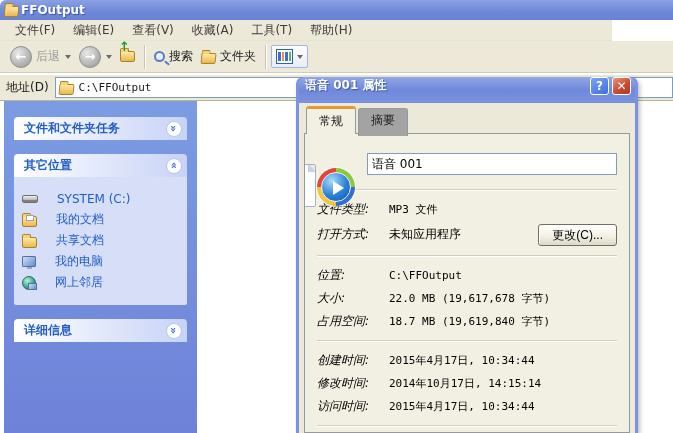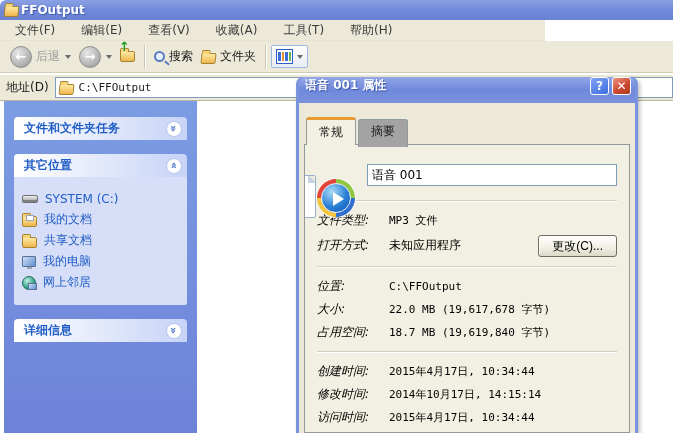--- a/index.html
+++ b/index.html
@@ -6,22 +6,22 @@
   html,body { width:673px; height:433px; overflow:hidden; }
   body { font-family:"DejaVu Sans","Liberation Sans",sans-serif; font-size:12px; color:#1a1a1a; background:#fff; }
   .screen { position:relative; width:673px; height:433px; overflow:hidden; background:#fff; }
 
   
   .titlebar { position:absolute; left:0; top:0; width:673px; height:20px;
     background:linear-gradient(180deg, var(--c-titlebar_light,#8ba1e4) 0%, var(--c-titlebar,#7088d8) 55%, #6a82d4 100%);
     border-radius:6px 0 0 0; display:flex; align-items:center; padding-left:4px; }
   .titlebar .t-text { color:#fff; font-weight:bold; font-size:12px; margin-left:2px; text-shadow:1px 1px 1px #3a56a8; }
 
-  .menubar { position:absolute; left:0; top:20px; width:545px; height:21px; background:#ece9d8;
-    display:flex; align-items:center; padding-left:6px; border-bottom:1px solid #e6e3d2;gap:8px; }
+  .menubar { position:absolute; left:0; top:20px; width:612px; height:21px; background:#ece9d8;
+    display:flex; align-items:center; padding-left:6px; border-bottom:1px solid #e6e3d2; }
   .mitem { padding:2px 9px; color:#3c3c3c; cursor:default; }
 
   .toolbar { position:absolute; left:0; top:41px; width:673px; height:32px; background:#ece9d8;
     display:flex; align-items:center; padding-left:6px; border-bottom:1px solid #cfccba; }
   .tbtn { display:flex; align-items:center; gap:4px; padding:2px 4px; }
   .tsep { width:1px; height:24px; background:#c9c5b2; margin:0 5px; box-shadow:1px 0 0 #fff; }
   .navcirc { width:22px; height:22px; border-radius:50%;
     background:radial-gradient(circle at 35% 30%, #e8e8e8, #a9a9a9 75%, #8d8d8d);
     border:1px solid #8f8f8f; color:#fff; font-weight:bold; font-size:13px;
     display:flex; align-items:center; justify-content:center; }
@@ -41,21 +41,21 @@
   .panel { margin-bottom:14px; }
   .p-head { height:23px; background:linear-gradient(90deg,#ffffff,#c7d3f7); border-radius:4px 4px 0 0;
     display:flex; align-items:center; justify-content:space-between; padding:0 5px 0 10px; }
   .p-head .p-title { color:var(--c-link,#215dc6); font-weight:bold; font-size:12px; }
   .chevcirc { width:16px; height:16px; border-radius:50%; background:#fff; border:1px solid #b5c6f0;
     color:#4f74c8; font-weight:bold; display:flex; align-items:center; justify-content:center; }
   .chev { display:inline-block; font-size:11px; line-height:1; }
   .chev.down { transform:rotate(90deg); }
   .chev.up { transform:rotate(-90deg); }
   .p-body { background:var(--c-panelbody,#d6dff7); border-radius:0 0 2px 2px; padding:9px 6px 10px 8px; }
-  .place { display:flex; align-items:center; gap:7px; margin:4px 0; height:17px; }
+  .place { display:flex; align-items:center; gap:19px; margin:4px 0; height:17px; }
   .place .plabel { color:var(--c-link,#215dc6); font-size:12px; cursor:pointer; }
 
   
   .fld { position:relative; display:inline-block; width:15px; height:11px; margin-top:3px;
     background:linear-gradient(180deg,#ffe9a2,#edb64d); border:1px solid #a8832d; border-radius:1px 2px 2px 2px; }
   .fld::before { content:''; position:absolute; top:-4px; left:-1px; width:7px; height:3px;
     background:#f6d479; border:1px solid #a8832d; border-bottom:none; border-radius:2px 2px 0 0; }
   .fld.open { transform:skewX(-6deg); }
   .fld .paper { position:absolute; left:3px; top:-2px; width:8px; height:6px; background:#fff; border:1px solid #9aa6b8; }
   .hd { display:inline-block; width:16px; height:8px; border-radius:2px; border:1px solid #6f6f6f;
@@ -97,21 +97,21 @@
   
   .dialog { position:absolute; left:296px; top:77px; width:342px; height:356px; z-index:10;
     background:var(--c-dialogframe,#7b93de); border-radius:7px 7px 0 0; padding:0 3px; box-shadow:2px 2px 4px rgba(0,0,0,.25); }
   .dlg-titlebar { height:26px; display:flex; align-items:flex-start; padding:0 4px 14px 6px;
     background:linear-gradient(180deg,#93a7e7 0%, #6f88da 50%, #7b93de 100%); border-radius:6px 6px 0 0; }
   .dlg-title { color:#fff; font-weight:bold; font-size:12px; flex:1; text-shadow:1px 1px 1px #3a56a8; }
   .dlg-btn { width:19px; height:18px; border-radius:3px; border:1px solid #fff; margin-left:3px;
     color:#fff; font-weight:bold; font-size:12px; display:flex; align-items:center; justify-content:center; }
   .dlg-btn.help { background:linear-gradient(145deg,#7fa3f0,#3c6ee0); }
   .dlg-btn.close { background:linear-gradient(145deg,#eb9582,#cc4a31 55%,#a93a22); }
-  .dlg-body { background:#ece9d8; height:330px; padding:14px 5px 0 5px; display:flex; flex-direction:column; }
+  .dlg-body { background:#ece9d8; height:330px; padding:3px 5px 0 5px; display:flex; flex-direction:column; }
   .tabs { display:flex; padding-left:2px; }
   .tab { padding:3px 12px 4px 12px; border:1px solid #919b9c; border-bottom:none; border-radius:3px 3px 0 0;
     background:#a3a3a3; font-size:12px; margin-right:2px; position:relative; top:2px; }
   .tab.active { background:#f2f0e2; top:0; padding-top:4px; z-index:2; border-top:3px solid #e79a32; }
   .page { flex:1; border:1px solid #919b9c; background:#f2f0e2; margin-top:-1px; padding:12px 12px 0 12px; overflow:hidden; }
 
   .nrow { display:flex; align-items:center; height:36px; }
   .nrow .icon-cell { width:50px; }
   .name-input { flex:1; height:22px; border:1px solid #7f9db9; background:#fff; font-size:12px; padding:2px 4px;
     font-family:"DejaVu Sans","Liberation Sans",sans-serif; }

